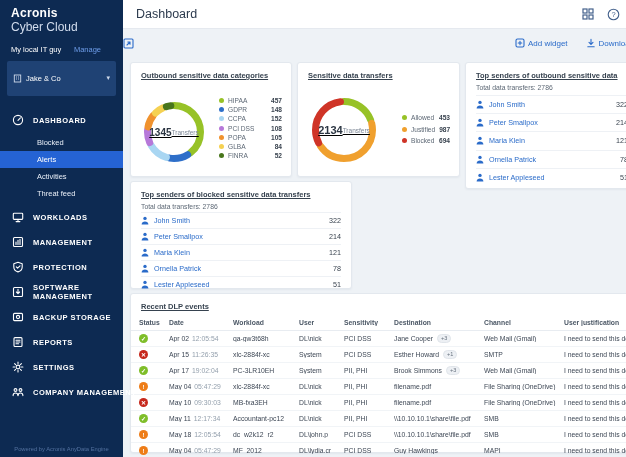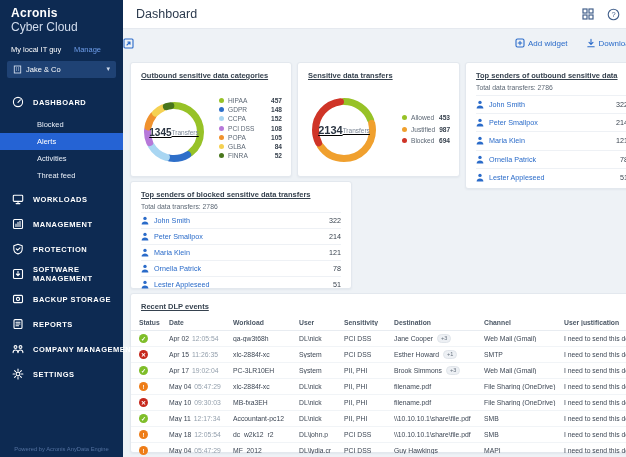--- a/index.html
+++ b/index.html
@@ -5,21 +5,21 @@
   html,body{margin:0;padding:0;}
   body{width:626px;height:457px;overflow:hidden;position:relative;background:#eef2f6;
        font-family:"Liberation Sans",sans-serif;-webkit-font-smoothing:antialiased;}
   
   .sidebar{position:absolute;left:0;top:0;width:123px;height:457px;background:#0d2a52;color:#fff;z-index:2;}
   .logo{padding:7px 0 0 11px;line-height:1.15;}
   .logo .l1{font-size:12px;font-weight:bold;letter-spacing:.3px;}
   .logo .l2{font-size:12px;font-weight:400;color:#d2ddee;}
   .account{display:flex;justify-content:space-between;align-items:center;padding:10px 22px 0 11px;font-size:7.5px;}
   .account .manage{color:#6d9ce8;cursor:pointer;}
-  .company{margin:7px 7px 0 7px;background:#1f4274;border-radius:2px;height:17px;display:flex;align-items:center;
+  .company{margin:7px 7px 0 7px;background:#1f4274;border-radius:2px;height:35px;display:flex;align-items:center;
            padding:0 6px;font-size:7.5px;gap:4px;cursor:pointer;justify-content:flex-end;}
   .company .bic{display:flex;color:#cfdaeb;}
   .company .caret{margin-left:auto;font-size:7px;color:#cfdaeb;}
   .nav{margin-top:12px;}
   .nav-item{display:flex;align-items:center;gap:9px;padding-left:12px;min-height:25px;font-size:7.5px;font-weight:bold;
             letter-spacing:.5px;cursor:pointer;}
   .nav-item .ic{width:12px;height:12px;flex:none;display:flex;color:#fff;}
   .nav-item .lbl{white-space:nowrap;}
   .nav-item .lbl.wrap{white-space:normal;width:64px;line-height:1.25;padding:3px 0;}
   .sub{margin:1px 0 3px 0;}
@@ -159,35 +159,35 @@
           <svg width="12" height="12" viewBox="0 0 12 12" fill="none" stroke="currentColor" stroke-width="1.1" stroke-linecap="round" stroke-linejoin="round">
             <rect x="2" y="1.6" width="8" height="8.9" rx="1"></rect>
             <path d="M4 4.2h4M4 6h4M4 7.8h2.6"></path>
           </svg>
         </span>
         <span class="lbl">REPORTS</span>
       </div>
       <div class="nav-item">
         <span class="ic">
           <svg width="12" height="12" viewBox="0 0 12 12" fill="none" stroke="currentColor" stroke-width="1.1" stroke-linecap="round" stroke-linejoin="round">
+            <circle cx="6" cy="6" r="1.9"></circle>
+            <path d="M6 1.1v1.5M6 9.4v1.5M1.1 6h1.5M9.4 6h1.5M2.6 2.6l1 1M8.4 8.4l1 1M9.4 2.6l-1 1M3.6 8.4l-1 1"></path>
+          </svg>
+        </span>
+        <span class="lbl">SETTINGS</span>
+      </div>
+      <div class="nav-item">
+        <span class="ic">
+          <svg width="12" height="12" viewBox="0 0 12 12" fill="none" stroke="currentColor" stroke-width="1.1" stroke-linecap="round" stroke-linejoin="round">
             <circle cx="3.5" cy="4" r="1.4"></circle>
             <circle cx="8.5" cy="4" r="1.4"></circle>
             <path d="M1.1 9.6c0-1.6 1-2.6 2.4-2.6s2.4 1 2.4 2.6M6.1 9.6c0-1.6 1-2.6 2.4-2.6s2.4 1 2.4 2.6"></path>
           </svg>
         </span>
         <span class="lbl">COMPANY MANAGEMENT</span>
-      </div>
-      <div class="nav-item">
-        <span class="ic">
-          <svg width="12" height="12" viewBox="0 0 12 12" fill="none" stroke="currentColor" stroke-width="1.1" stroke-linecap="round" stroke-linejoin="round">
-            <circle cx="6" cy="6" r="1.9"></circle>
-            <path d="M6 1.1v1.5M6 9.4v1.5M1.1 6h1.5M9.4 6h1.5M2.6 2.6l1 1M8.4 8.4l1 1M9.4 2.6l-1 1M3.6 8.4l-1 1"></path>
-          </svg>
-        </span>
-        <span class="lbl">SETTINGS</span>
       </div>
     </div>
   <div class="side-footer">Powered by Acronis AnyData Engine</div>
 </div>
 
 <div class="main">
   <div class="topbar">
     <span class="title">Dashboard</span>
     <span class="spacer"></span>
     <span class="tb-icon">

